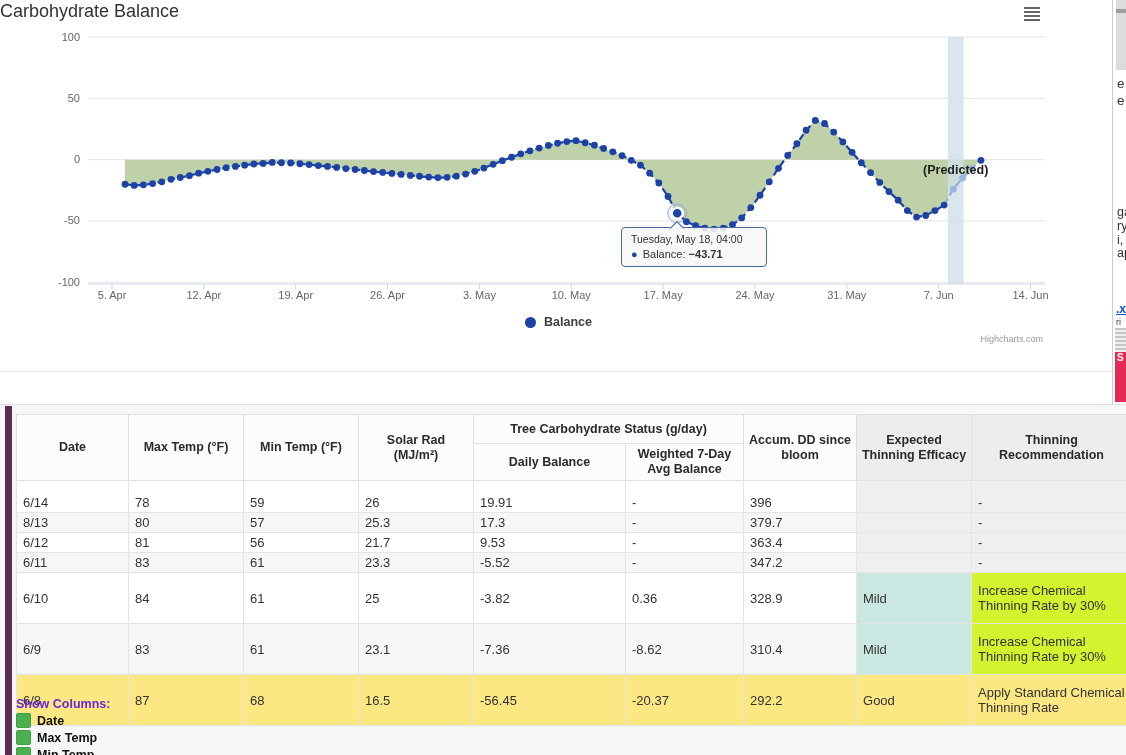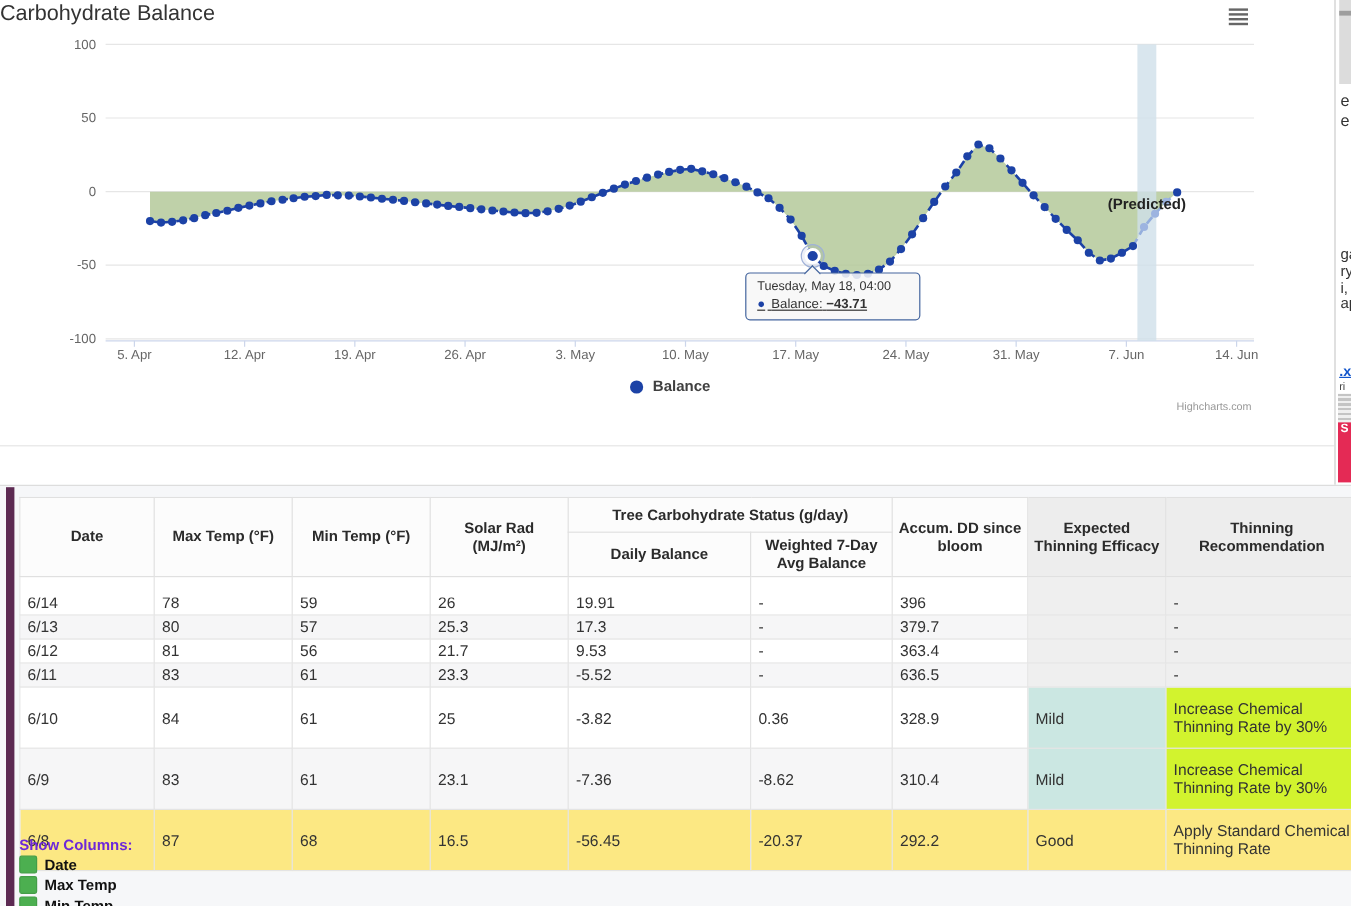--- a/index.html
+++ b/index.html
@@ -18,21 +18,21 @@
   .legend-dot{width:11px;height:11px;border-radius:50%;}
   .credits{position:absolute;top:334px;right:74px;font-size:9px;color:#999;cursor:pointer;}
 
   .tooltip{position:absolute;left:621px;top:227px;z-index:6;
            background:rgba(247,247,247,0.88);border:1px solid #44659e;border-radius:4px;
            padding:5px 24px 6px 9px;color:#333;white-space:nowrap;}
   .tooltip:before{content:"";position:absolute;top:-5.5px;left:50px;width:9px;height:9px;
            background:#f7f7f7;border-left:1px solid #44659e;border-top:1px solid #44659e;
            transform:rotate(45deg);}
   .tt-date{font-size:10.5px;margin-bottom:3px;}
-  .tt-line{font-size:11px;text-decoration:underline;}
+  .tt-line{font-size:11px;}
   .tt-dot{font-size:11px;margin-right:2px;}
   .tt-val{font-weight:bold;}
 
   .divider{position:absolute;left:0;top:371px;width:1112px;height:1px;background:#e5e5e5;}
 
   
   .right-rail{position:absolute;left:1112px;top:0;width:14px;height:404px;background:#fff;
               border-left:1px solid #ccc;}
   .right-rail>div{position:absolute;}
   .rail-img{left:3px;top:0;width:11px;height:70px;background:#dcdcdc;}
@@ -335,21 +335,21 @@
                   <span></span>
                 </span>
               </td>
               <td class="cell-muted">
                 <span class="clip">
                   <span>-</span>
                 </span>
               </td>
             </tr>
             <tr>
-              <td>6/13</td>
+              <td>8/13</td>
               <td>80</td>
               <td>57</td>
               <td>25.3</td>
               <td>17.3</td>
               <td>-</td>
               <td>379.7</td>
               <td class="cell-muted"></td>
               <td class="cell-muted">-</td>
             </tr>
             <tr>
@@ -363,21 +363,21 @@
               <td class="cell-muted"></td>
               <td class="cell-muted">-</td>
             </tr>
             <tr>
               <td>6/11</td>
               <td>83</td>
               <td>61</td>
               <td>23.3</td>
               <td>-5.52</td>
               <td>-</td>
-              <td>636.5</td>
+              <td>347.2</td>
               <td class="cell-muted"></td>
               <td class="cell-muted">-</td>
             </tr>
             <tr class="tall">
               <td>6/10</td>
               <td>84</td>
               <td>61</td>
               <td>25</td>
               <td>-3.82</td>
               <td>0.36</td>

